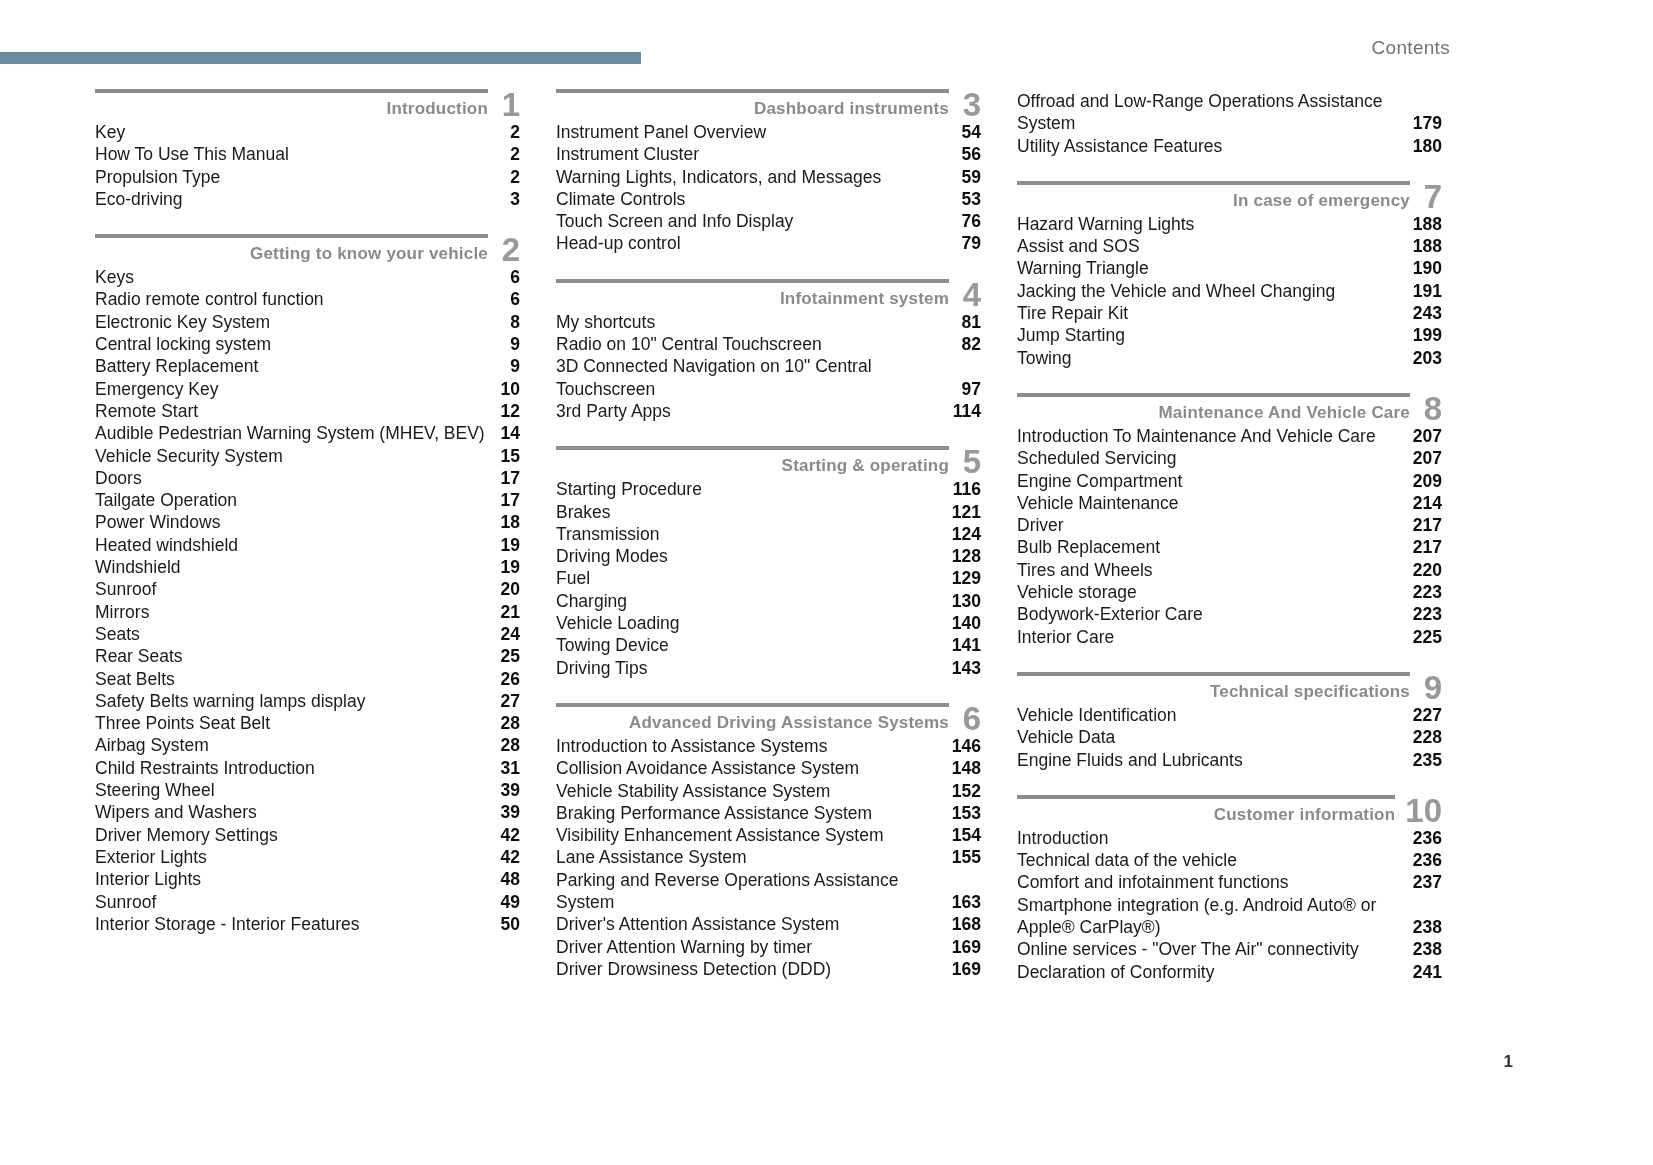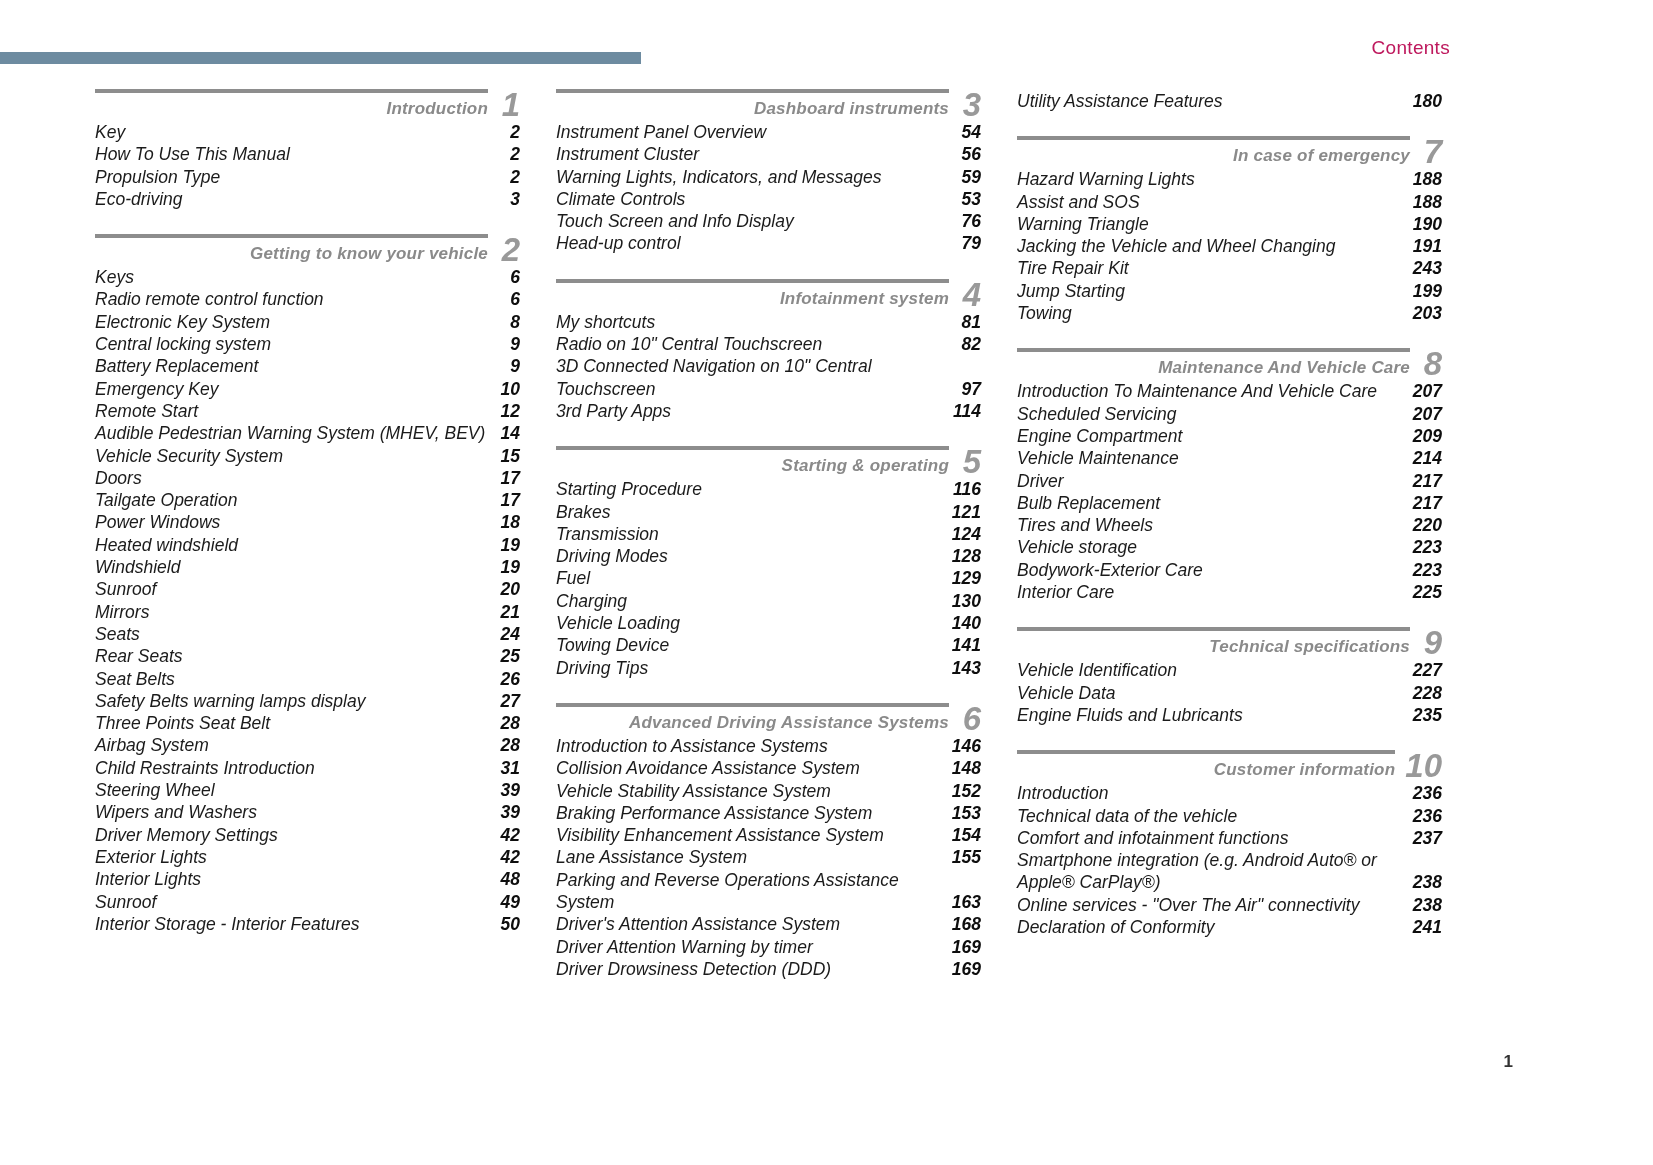--- a/index.html
+++ b/index.html
@@ -12,35 +12,35 @@
   }
   .page { position: absolute; inset: 0; }
 
   .top-bar {
     position: absolute; left: 0; top: 52px;
     width: 641px; height: 12px;
     background: #6d8ba0;
   }
   .contents-label {
     position: absolute; top: 37px; right: 203px;
-    font-size: 19px; color: #be185d; letter-spacing: 0.3px;
+    font-size: 19px; color: #737373; letter-spacing: 0.3px;
   }
   .footer-page-number {
     position: absolute; top: 1052px; right: 140px;
     font-size: 17px; font-weight: 700; color: #333333;
   }
 
   .columns {
     position: absolute; left: 95px; top: 89px;
     width: 1347px;
     display: flex; gap: 36px; align-items: flex-start;
   }
   .column { flex: 0 0 425px; width: 425px; }
 
-  .section { margin-top: 24px; font-style: italic; }
+  .section { margin-top: 24px; }
   .column > :first-child { margin-top: 0; }
 
   .section-head { display: flex; align-items: flex-start; }
   .section-head-left { flex: 1; min-width: 0; }
   .rule { height: 4px; background: #8d8d8d; margin-bottom: 5px; }
   .section-title {
     text-align: right;
     font-weight: 700; font-size: 17px; line-height: 22px;
     color: #8a8a8a; letter-spacing: 0.2px;
   }
@@ -383,20 +383,24 @@
     <span class="entry-label">Driver Drowsiness Detection (DDD)</span>
     <span class="entry-page">169</span>
   </div>
           </div>
   </section>
       </div>
       <div class="column">
         <section class="section continuation">
           <div class="entries">
             <div class="entry">
+    <span class="entry-label">Offroad and Low-Range Operations Assistance System</span>
+    <span class="entry-page">179</span>
+  </div>
+            <div class="entry">
     <span class="entry-label">Utility Assistance Features</span>
     <span class="entry-page">180</span>
   </div>
           </div>
         </section>
         <section class="section">
     <div class="section-head">
       <div class="section-head-left">
         <div class="rule"></div>
         <div class="section-title">In case of emergency</div>

